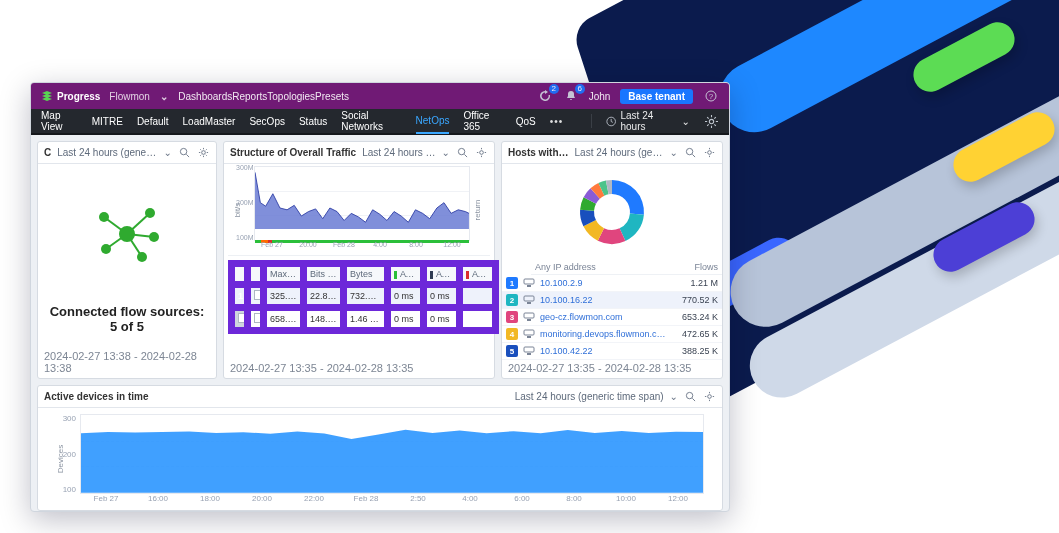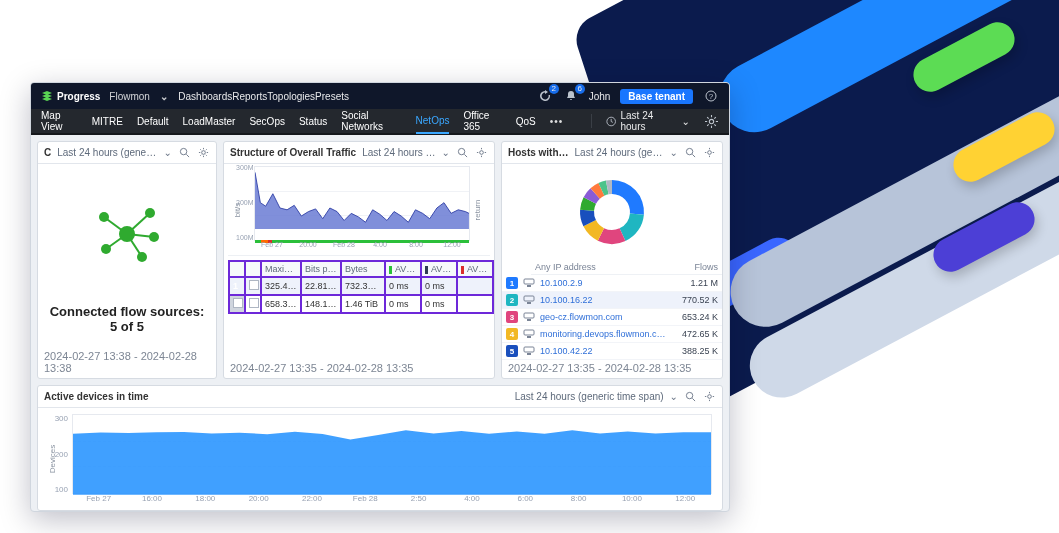--- a/index.html
+++ b/index.html
@@ -23,21 +23,21 @@
   
   .app {
     position: absolute; top: 82px; left: 30px; width: 700px; height: 430px;
     background: #edf0f4; border: 1px solid #d0d6de; border-radius: 4px;
     box-shadow: 0 8px 30px rgba(0,0,40,.25);
     display: flex; flex-direction: column; overflow: hidden;
   }
 
   
   .header1, .header2 { display: flex; align-items: center; color: #fff; font-size: 10px; }
-  .header1 { background: #0f172a; height: 26px; padding: 0 10px; gap: 10px; }
+  .header1 { background: #701a75; height: 26px; padding: 0 10px; gap: 10px; }
   .header2 { background: #24282e; height: 26px; padding: 0 10px; gap: 14px; border-bottom: 2px solid #15181c;}
   .brand { display: flex; align-items: center; gap: 4px; font-weight: 600; }
   .brand .sub { font-weight: 400; opacity: .8; margin-left: 5px;}
   .brand-chevron { margin-left: 6px; opacity:.8;}
   .nav-link { opacity: .9; cursor: pointer; }
   .spacer { flex: 1; }
   .hicon { display: inline-flex; align-items: center; justify-content: center; width: 16px; height: 16px; position: relative; cursor: pointer; opacity: .9;}
   .badge { position: absolute; top: -4px; right: -6px; min-width: 10px; height: 10px; padding: 0 2px; border-radius: 6px; font-size: 8px; line-height: 10px; text-align: center; color:#fff;}
   .badge.blue-b { background:#1976ff;}
   .tenant-pill { background:#1976ff; color:#fff; padding:2px 8px; border-radius:3px; font-size:10px; cursor:pointer;font-weight:bold;}
@@ -71,21 +71,21 @@
   .ylabel-l { left:2px; } .ylabel-r { right:2px; }
   .yticks { position:absolute; left:8px; top:0; bottom:14px; width:16px; font-size:7px; color:#98a2b3; display:flex; flex-direction:column; justify-content:space-between; text-align:right;}
   .plot { position:absolute; left:26px; right:20px; top:2px; bottom:14px; border:1px solid #e6e9ef;}
   .grid-line { position:absolute; left:0; right:0; border-top:1px solid #f0f2f6;}
   .event-bar { position:absolute; left:0; right:0; bottom:-3px; height:3px; background:linear-gradient(to right,#2bbf3a 0 3%, #ff6b00 3% 6%, #d92d2d 6% 8%, #2bbf3a 8% 100%);}
   .traffic-svg { position:absolute; inset:0; }
   .x-ticks { position:absolute; left:26px; right:20px; bottom:0; height:14px; display:flex; font-size:7px; color:#98a2b3;}
   .x-ticks span{ flex:1; text-align:center;}
 
   .tbl { width:100%; border-collapse:collapse; font-size:9px; margin-top:4px; table-layout:fixed;}
-  .tbl th, .tbl td { border:2px solid #6d28d9; padding:2px 3px; text-align:left; overflow:hidden; text-overflow:ellipsis; white-space:nowrap;}
+  .tbl th, .tbl td { border:7px solid #6d28d9; padding:2px 3px; text-align:left; overflow:hidden; text-overflow:ellipsis; white-space:nowrap;}
   .tbl th { background:#f6f8fb; font-weight:500; color:#5e6a7b;}
   .th-avg-g::before{content:""; display:inline-block; width:3px; height:8px; background:#2bbf3a; margin-right:3px; vertical-align:middle;}
   .th-avg-b::before{content:""; display:inline-block; width:3px; height:8px; background:#2f3b52; margin-right:3px; vertical-align:middle;}
   .th-avg-r::before{content:""; display:inline-block; width:3px; height:8px; background:#d92d2d; margin-right:3px; vertical-align:middle;}
   .row-idx { width:16px; text-align:center; color:#fff; font-weight:600;}
   .tbl tr.sel td { background:#eef2fb;}
   .chk { display:inline-block; width:10px; height:10px; border:1px solid #aeb6c3; background:#fff;}
   .idx1 { background:#3d6eff;} .idxX { background:#cfd5de; color:#606a7a;}
 
   
@@ -458,21 +458,21 @@
                 <path d="M8 8l3 3" stroke="currentColor"></path>
               </svg>
             </span>
           <span class="sm-icon">
               <svg width="11" height="11" viewBox="0 0 12 12">
                 <circle cx="6" cy="6" r="2" fill="none" stroke="currentColor"></circle>
                 <path d="M6 1v1.5M6 9.5V11M1 6h1.5M9.5 6H11" stroke="currentColor"></path>
               </svg>
             </span>
         </div>
-        <div class="card-body" style="padding:0 4px">
+        <div class="card-body" style="padding:0 12px">
           <div class="active-chart">
             <div class="ac-ylabel">Devices</div>
             <div class="ac-yticks" id="c4yticks">
                 <div>300</div>
                 <div>200</div>
                 <div>100</div>
               </div>
             <div class="ac-plot">
               <div class="ac-grid" style="top:33%"></div>
                 <div class="ac-grid" style="top:66%"></div>

